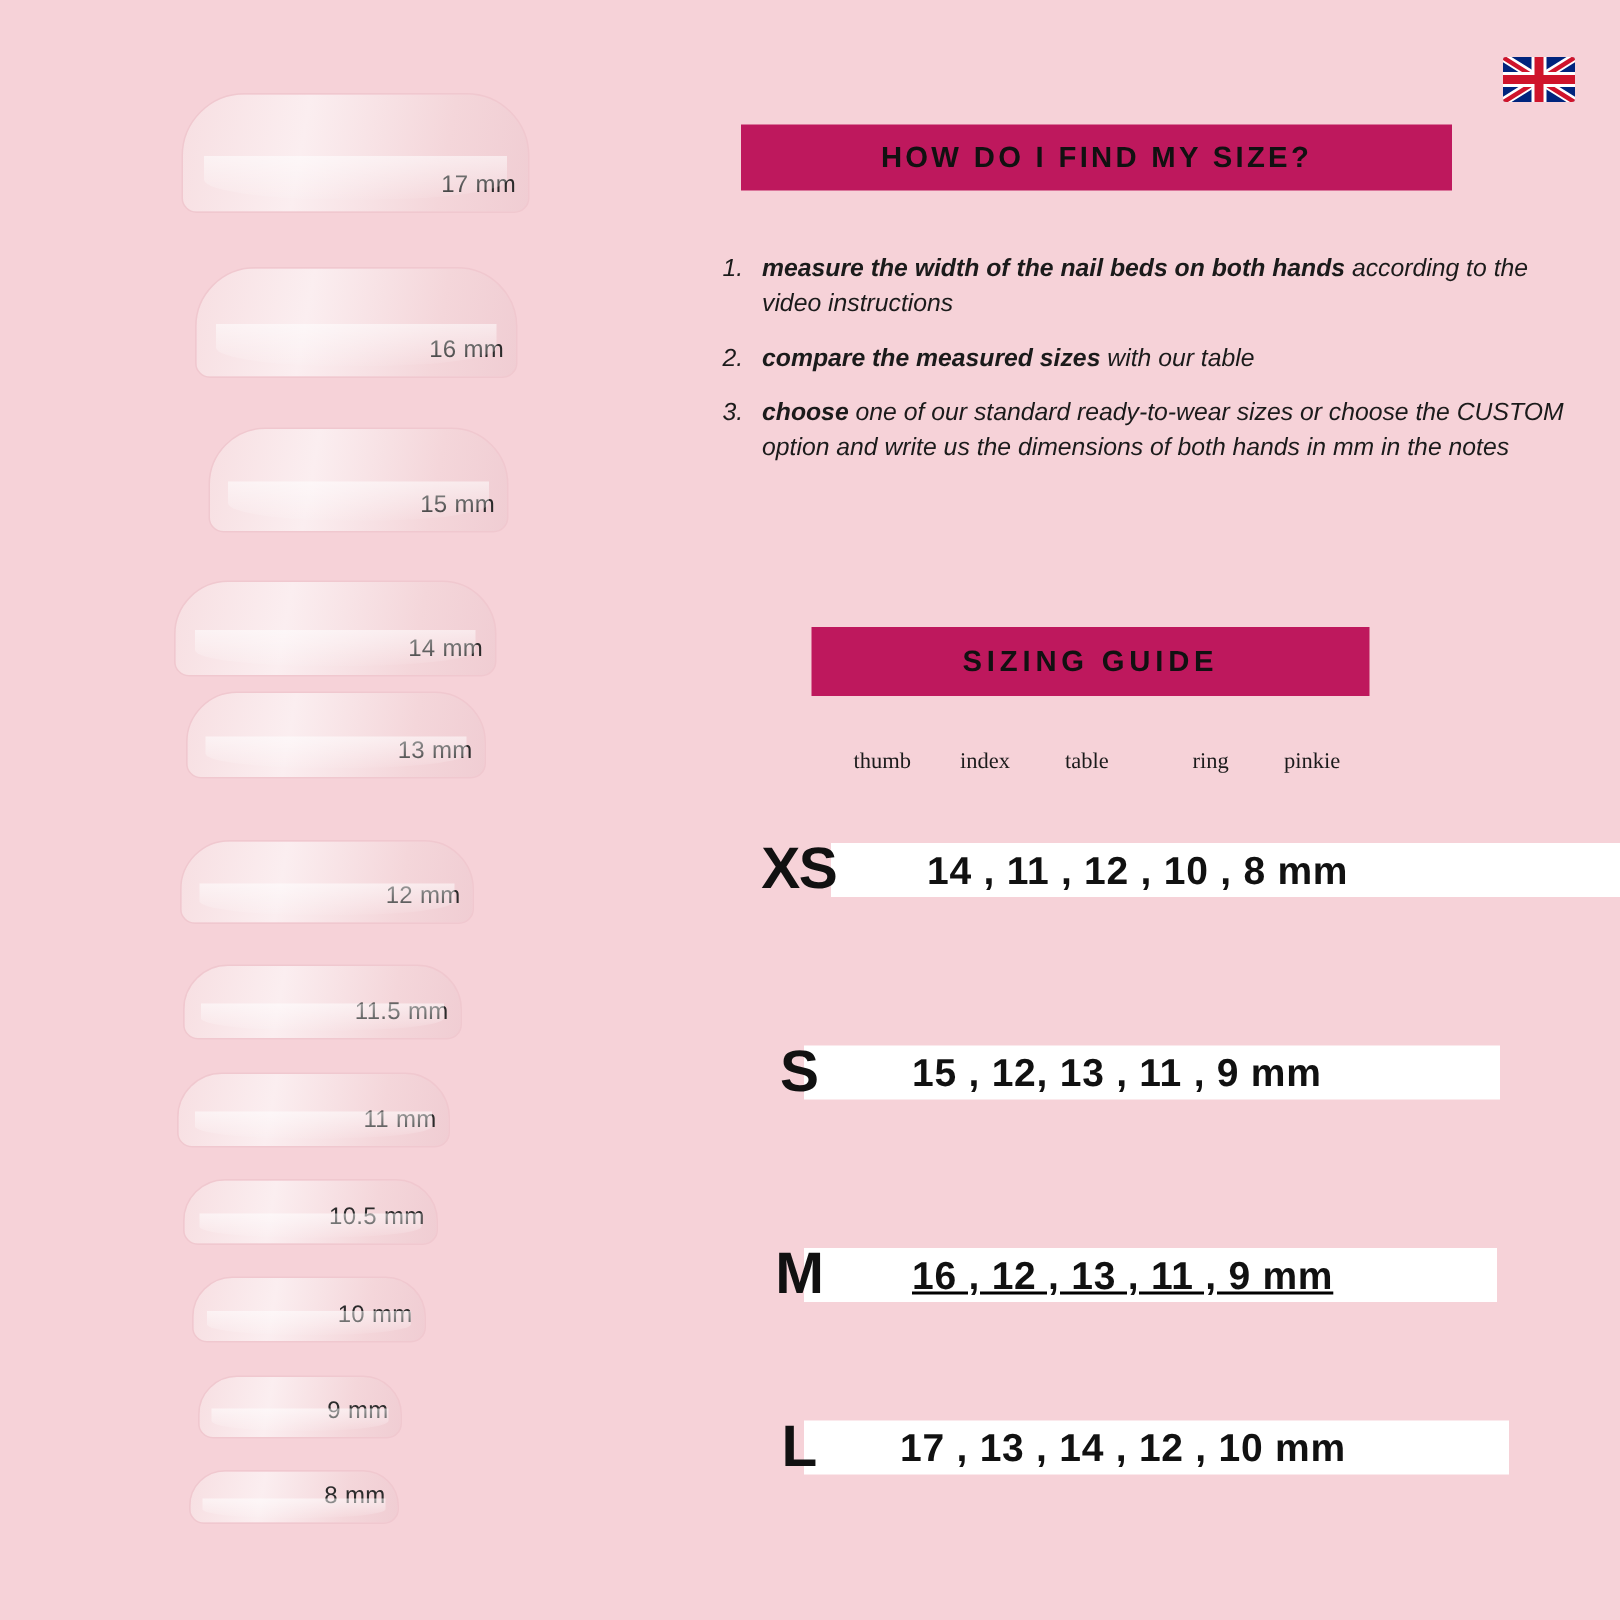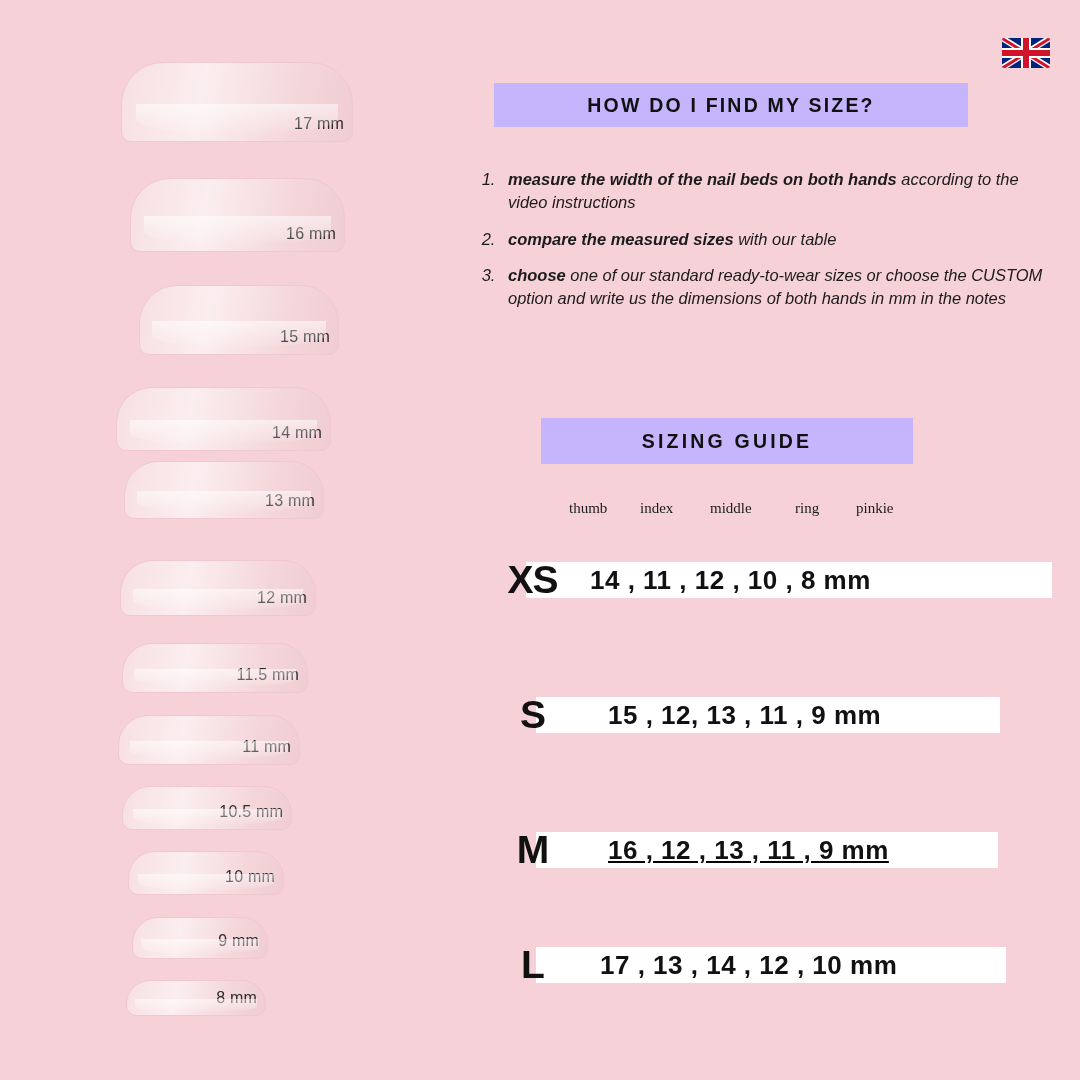--- a/index.html
+++ b/index.html
@@ -91,21 +91,21 @@
   .panel {
     position: absolute;
     left: 470px;
     top: 0;
     width: 610px;
     height: 1080px;
   }
 
   .banner {
     position: absolute;
-    background: #c4b5fd;
+    background: #be185d;
     display: flex;
     align-items: center;
     justify-content: center;
     text-align: center;
   }
   .banner span {
     font-weight: bold;
     color: #111;
     letter-spacing: 2.2px;
   }
@@ -250,28 +250,28 @@
       <li><b>choose</b><span> one of our standard ready-to-wear sizes or choose the CUSTOM option and write us the dimensions of both hands in mm in the notes</span></li>
     </ol>
 
   <div class="banner" id="sizingBanner">
     <span>SIZING GUIDE</span>
   </div>
 
   <div class="finger-heads" id="fingerHeads">
       <span style="left: 99px;">thumb</span>
       <span style="left: 170px;">index</span>
-      <span style="left: 240px;">middle</span>
+      <span style="left: 240px;">table</span>
       <span style="left: 325px;">ring</span>
       <span style="left: 386px;">pinkie</span>
     </div>
 
   <div id="rows">
       <div class="row" style="top: 545px;">
-        <div class="vals" style="left: 56px; width: 526px; padding-left: 64px;">
+        <div class="vals" style="left: 84px; width: 526px; padding-left: 64px;">
           <span>14 , 11 , 12 , 10 , 8 mm</span>
         </div>
         <div class="size">XS</div>
       </div>
       <div class="row" style="top: 680px;">
         <div class="vals" style="left: 66px; width: 464px; padding-left: 72px;">
           <span>15 , 12, 13 , 11 , 9 mm</span>
         </div>
         <div class="size">S</div>
       </div>

